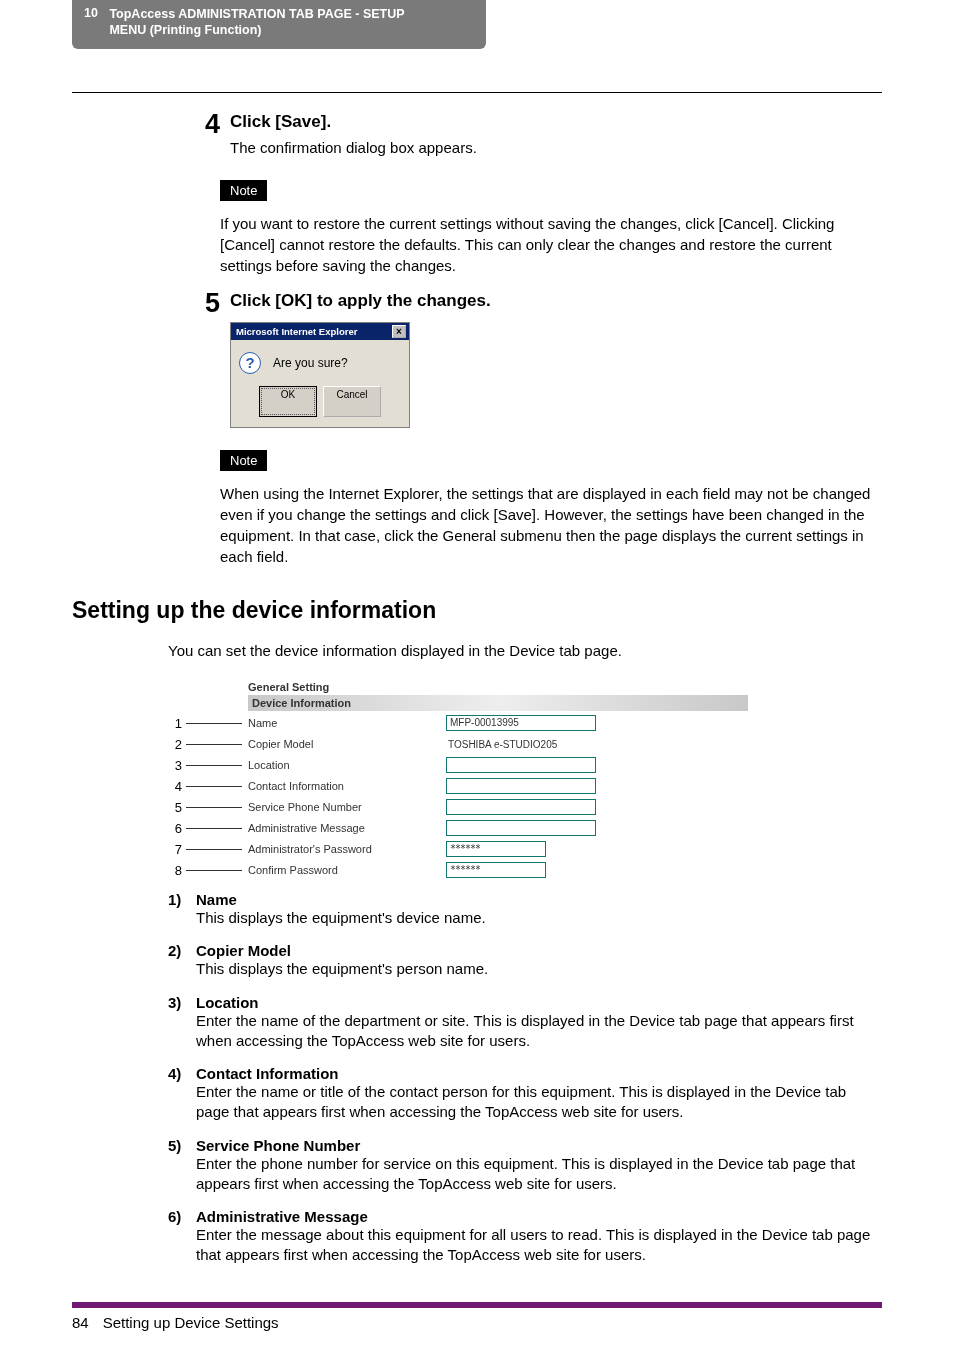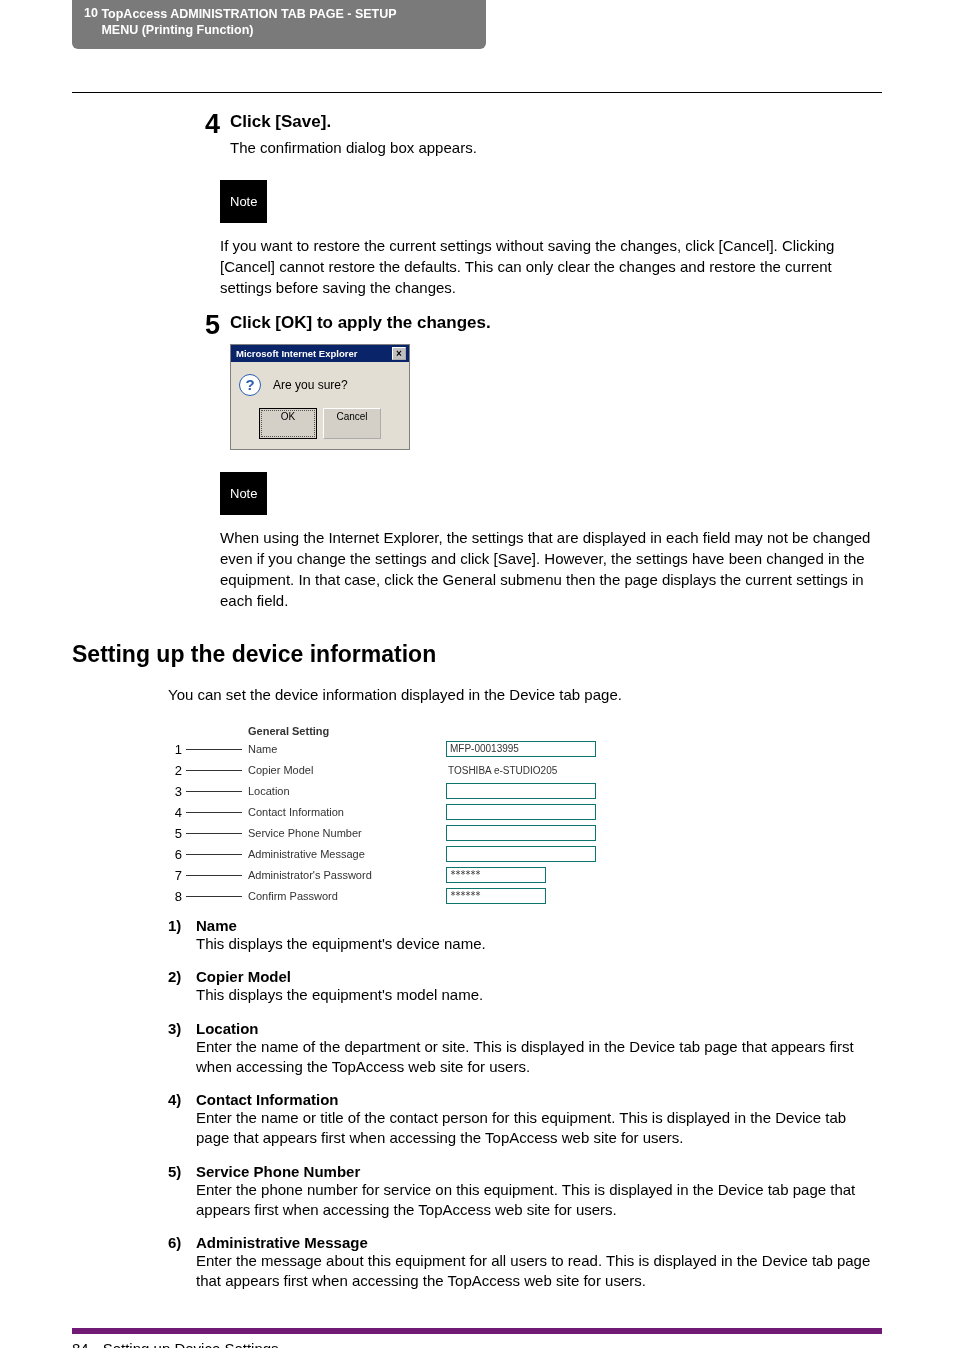--- a/index.html
+++ b/index.html
@@ -24,20 +24,21 @@
     border-bottom-left-radius: 6px;
     border-bottom-right-radius: 6px;
   }
   .chapter-tab .chapnum {
     display: inline-block;
     vertical-align: top;
   }
   .chapter-tab .chaptitle {
     display: inline-block;
     vertical-align: top;
+    margin-left: 8px;
     line-height: 1.3;
   }
   .page-body {
     padding: 92px 72px 0 72px;
   }
   .top-rule {
     border: none;
     border-top: 1.5px solid #000;
     margin-bottom: 18px;
   }
@@ -70,21 +71,21 @@
   }
   .indented-block {
     margin-left: 148px;
     margin-right: 0;
   }
   .note-badge {
     display: inline-block;
     background: #000;
     color: #fff;
     font-size: 13px;
-    padding: 14px 10px;
+    padding: 3px 10px;
     margin-top: 22px;
     margin-bottom: 8px;
   }
   .dialog-ss {
     margin-top: 10px;
     width: 180px;
     border: 1px solid #808080;
     background: #e2ded4;
     font-family: "Tahoma", sans-serif;
     font-size: 10px;
@@ -319,20 +320,21 @@
   <div class="indented-block">
     <div class="note-badge">Note</div>
     <div class="body-text">When using the Internet Explorer, the settings that are displayed in each field may not be changed even if you change the settings and click [Save].  However, the settings have been changed in the equipment.  In that case, click the General submenu then the page displays the current settings in each field.</div>
   </div>
 
   <h2 class="section-heading">Setting up the device information</h2>
   <div class="section-intro">You can set the device information displayed in the Device tab page.</div>
 
   <div class="devinfo-ss">
     <div class="devinfo-heading">General Setting</div>
+    <div class="devinfo-sub">Device Information</div>
 
     <div class="dev-row">
       <span class="dev-num">1</span>
       <span class="dev-dash"></span>
       <span class="dev-label">Name</span>
       <span class="dev-val-input">MFP-00013995</span>
     </div>
     <div class="dev-row">
       <span class="dev-num">2</span>
       <span class="dev-dash"></span>
@@ -382,21 +384,21 @@
       <div class="def-num">1)</div>
       <div class="def-body">
         <div class="def-term">Name</div>
         <div class="def-desc">This displays the equipment's device name.</div>
       </div>
     </div>
     <div class="def-item">
       <div class="def-num">2)</div>
       <div class="def-body">
         <div class="def-term">Copier Model</div>
-        <div class="def-desc">This displays the equipment's model name.</div>
+        <div class="def-desc">This displays the equipment's person name.</div>
       </div>
     </div>
     <div class="def-item">
       <div class="def-num">3)</div>
       <div class="def-body">
         <div class="def-term">Location</div>
         <div class="def-desc">Enter the name of the department or site. This is displayed in the Device tab page that appears first when accessing the TopAccess web site for users.</div>
       </div>
     </div>
     <div class="def-item">

